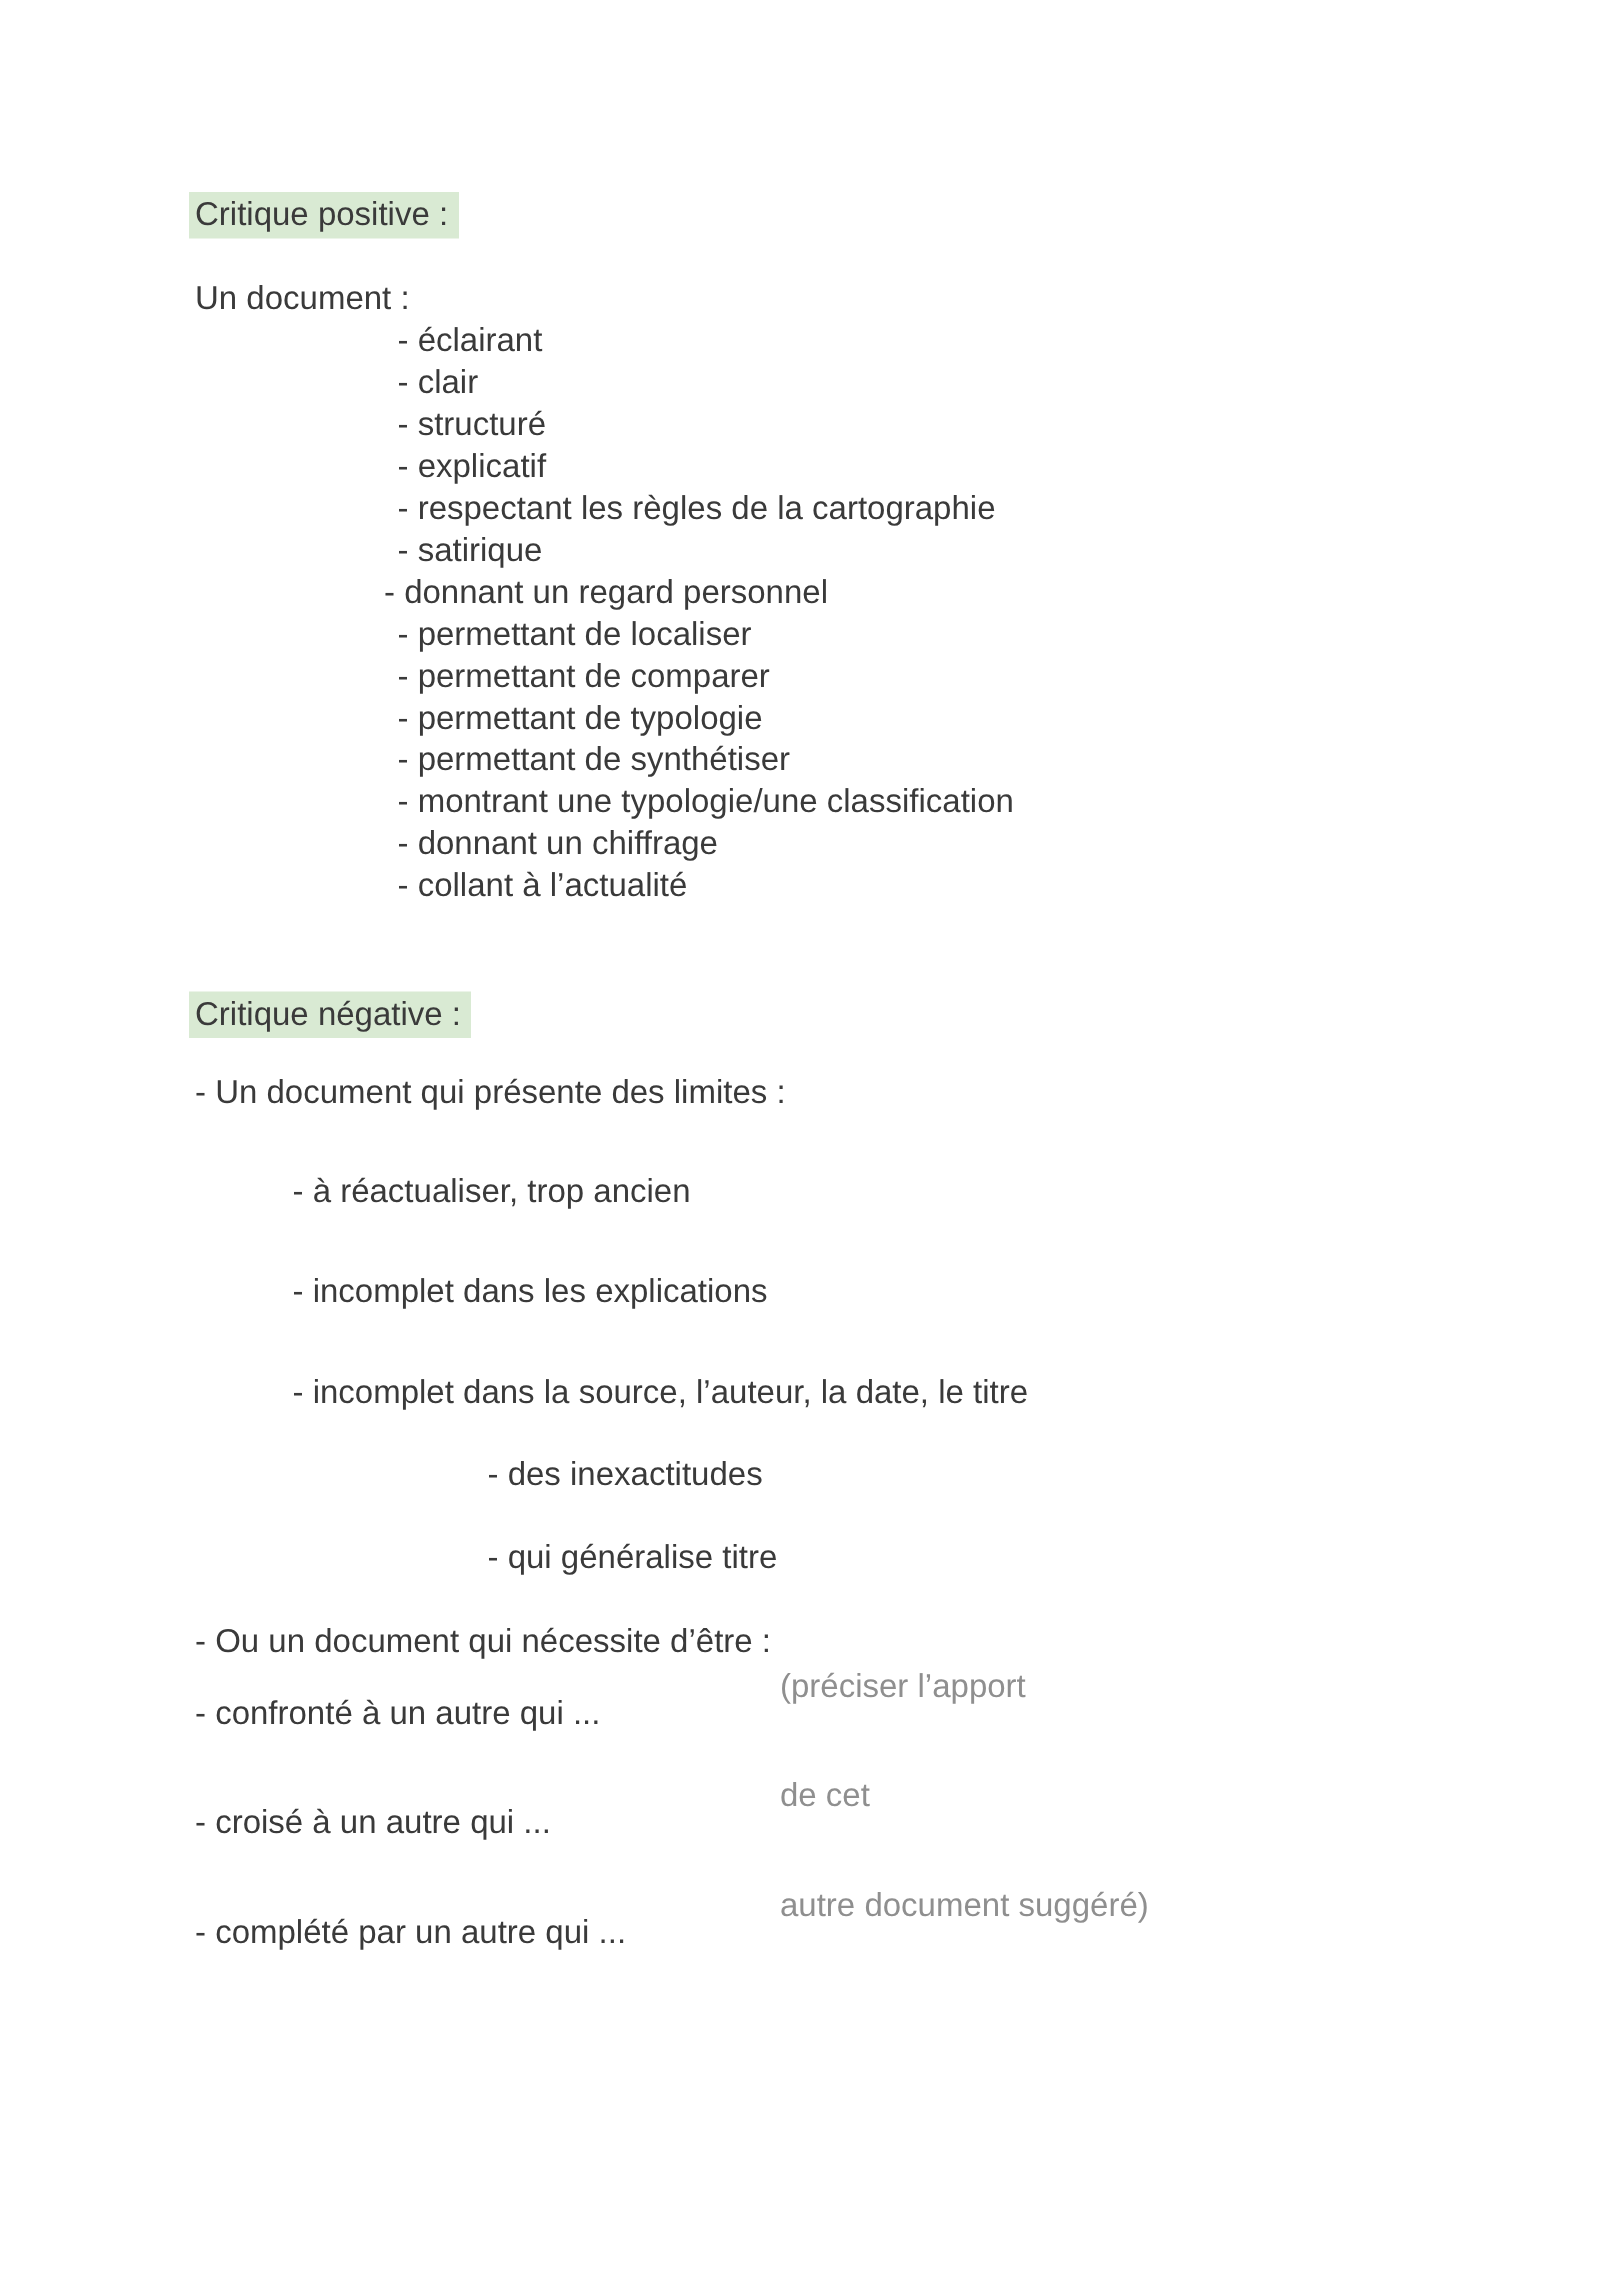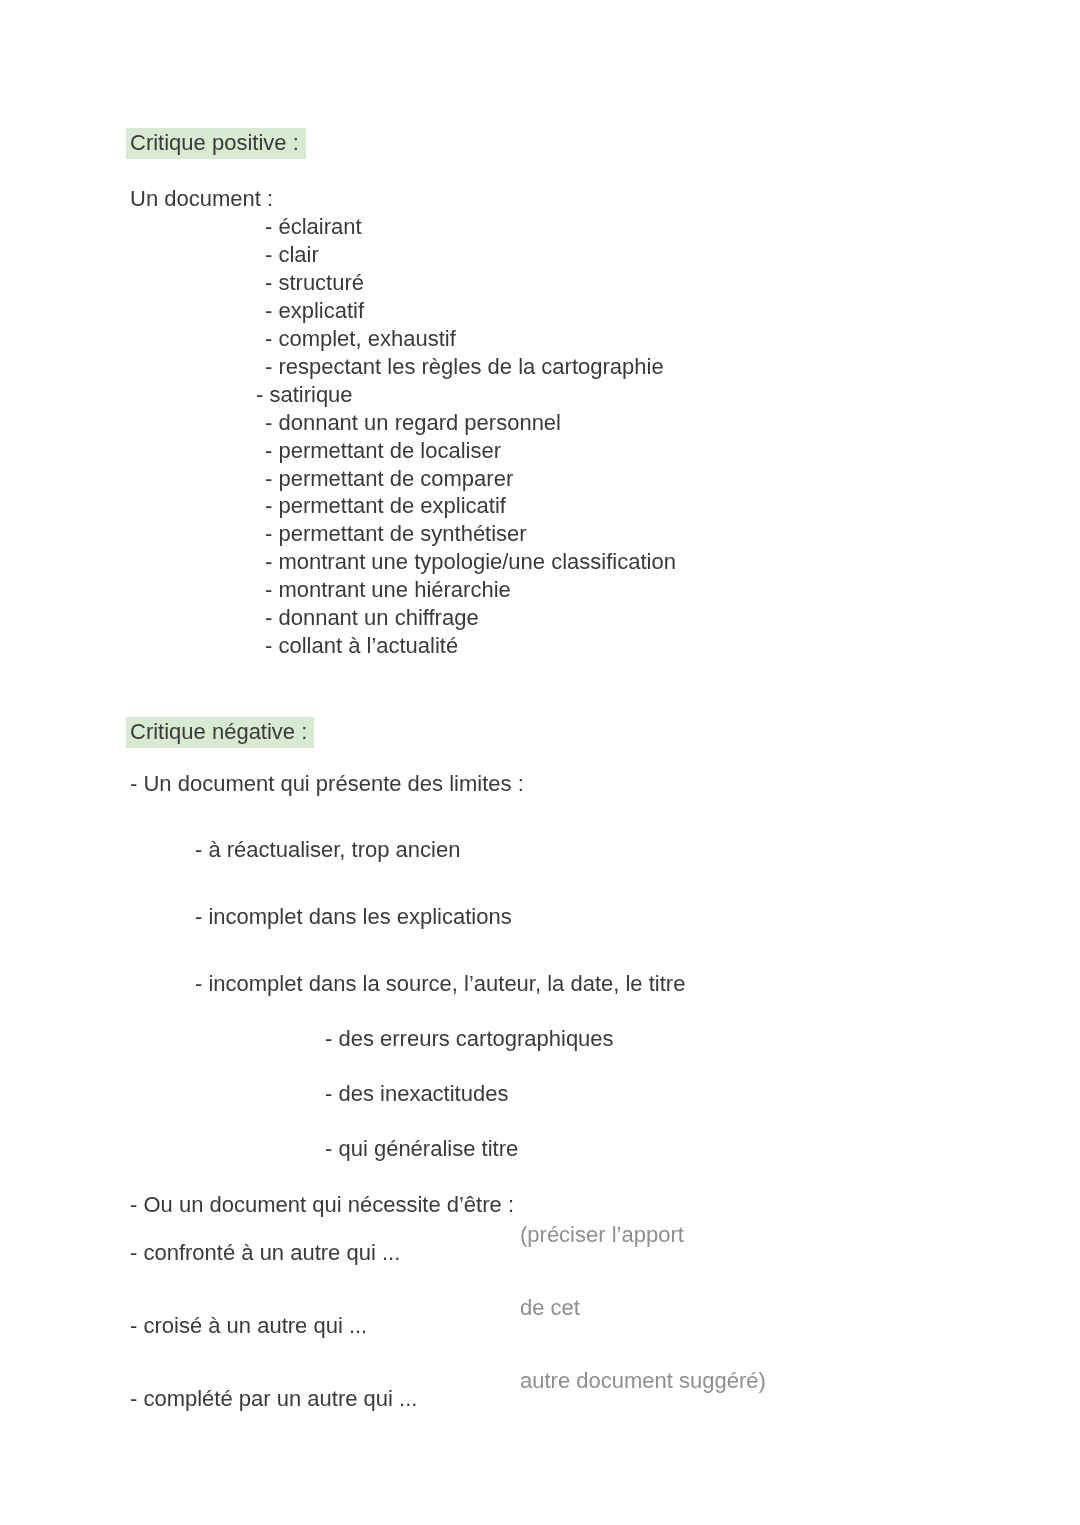--- a/index.html
+++ b/index.html
@@ -81,47 +81,44 @@
   <div>
     <span class="hl-heading">Critique positive :</span>
 
     <div class="intro">Un document :</div>
 
     <ul class="pos-list">
       <li>- éclairant</li>
       <li>- clair</li>
       <li>- structuré</li>
       <li>- explicatif</li>
-      <li>- complet, exhaustif</li>
       <li>- respectant les règles de la cartographie</li>
       <li>- satirique</li>
       <li>- donnant un regard personnel</li>
       <li>- permettant de localiser</li>
       <li>- permettant de comparer</li>
-      <li>- permettant de explicatif</li>
+      <li>- permettant de typologie</li>
       <li>- permettant de synthétiser</li>
       <li>- montrant une typologie/une classification</li>
-      <li>- montrant une hiérarchie</li>
       <li>- donnant un chiffrage</li>
       <li>- collant à l’actualité</li>
     </ul>
   </div>
 
   <div>
     <div class="neg-heading-wrap">
       <span class="hl-heading">Critique négative :</span>
     </div>
 
     <div class="neg-intro">- Un document qui présente des limites :</div>
 
     <div class="neg-l1">- à réactualiser, trop ancien</div>
     <div class="neg-l1">- incomplet dans les explications</div>
     <div class="neg-l1">- incomplet dans la source, l’auteur, la date, le titre</div>
 
-    <div class="neg-l2">- des erreurs cartographiques</div>
     <div class="neg-l2">- des inexactitudes</div>
     <div class="neg-l2">- qui généralise titre</div>
   </div>
 
   <div>
     <div class="comp-intro">- Ou un document qui nécessite d’être :</div>
 
     <div class="comp-row first">
       <span class="left">- confronté à un autre qui ...</span>
       <span class="right">(préciser l’apport</span>

